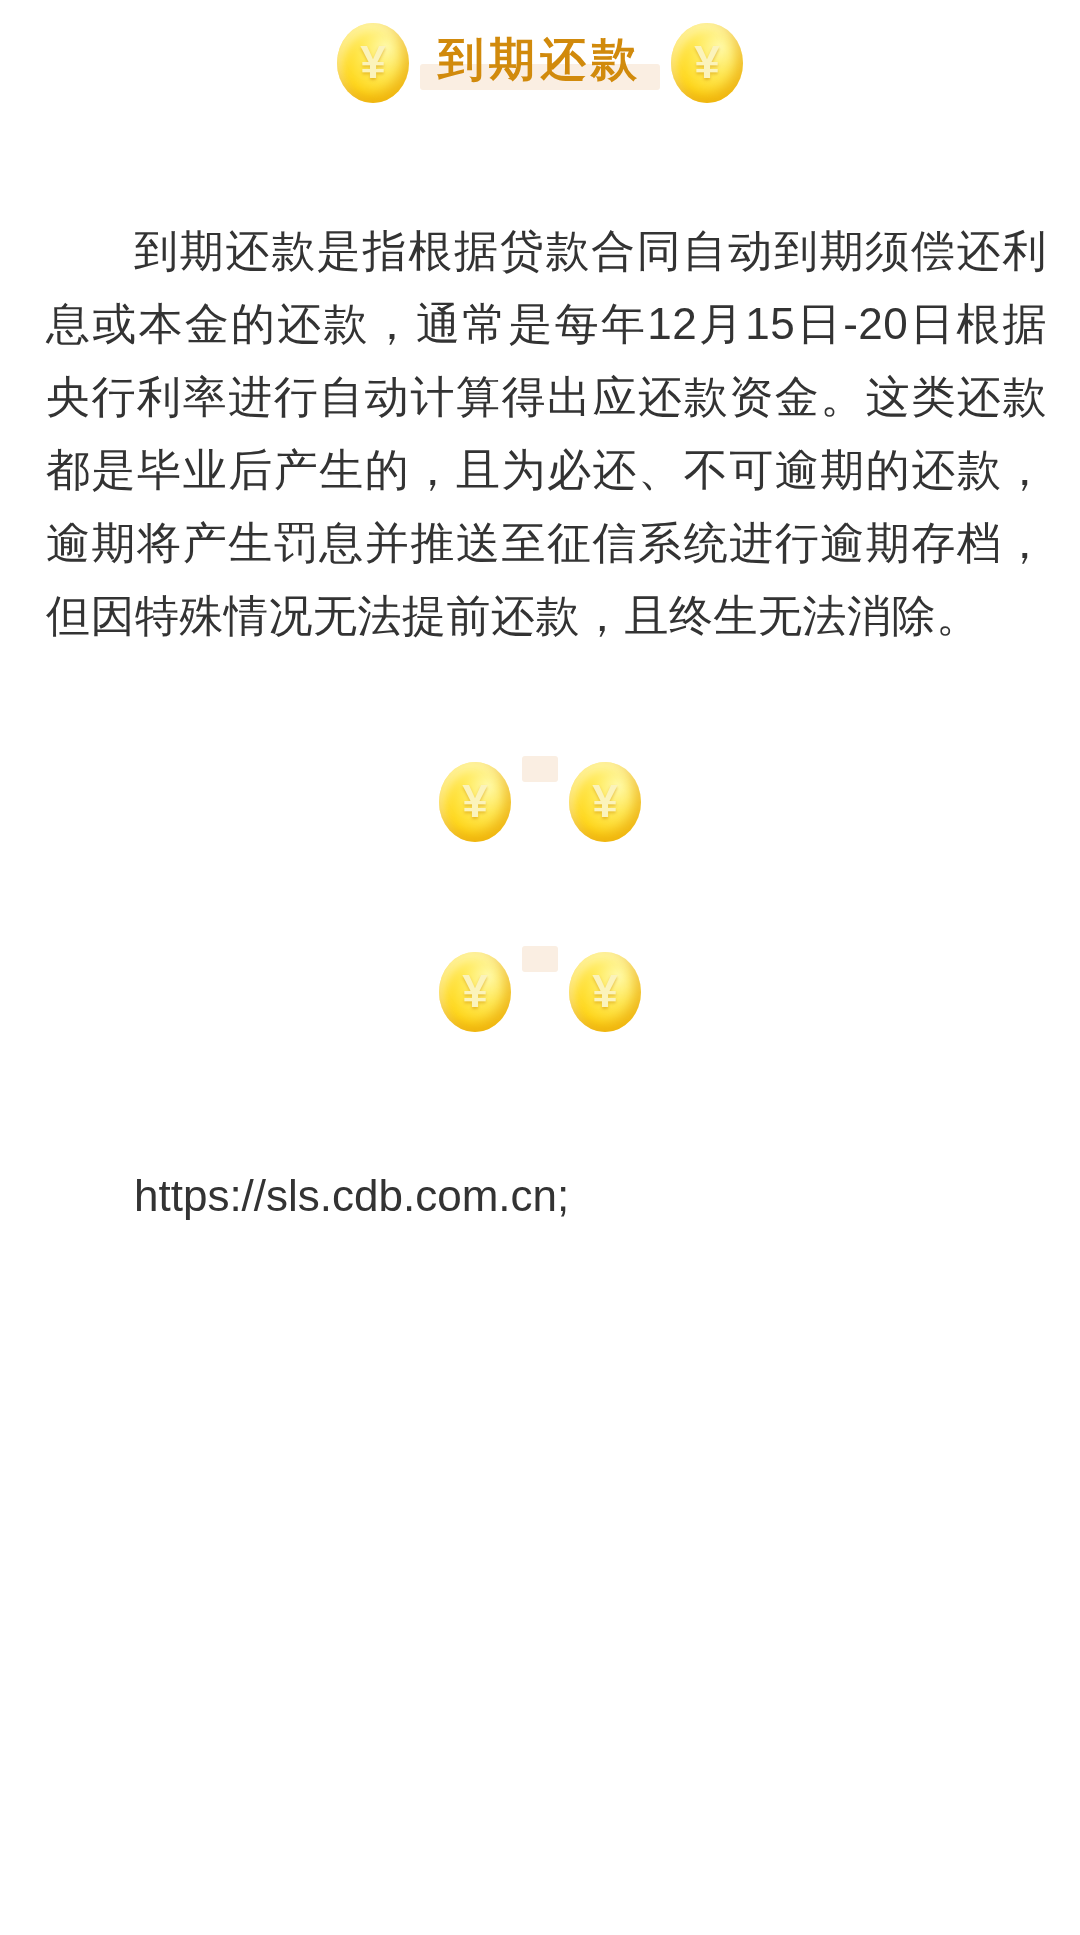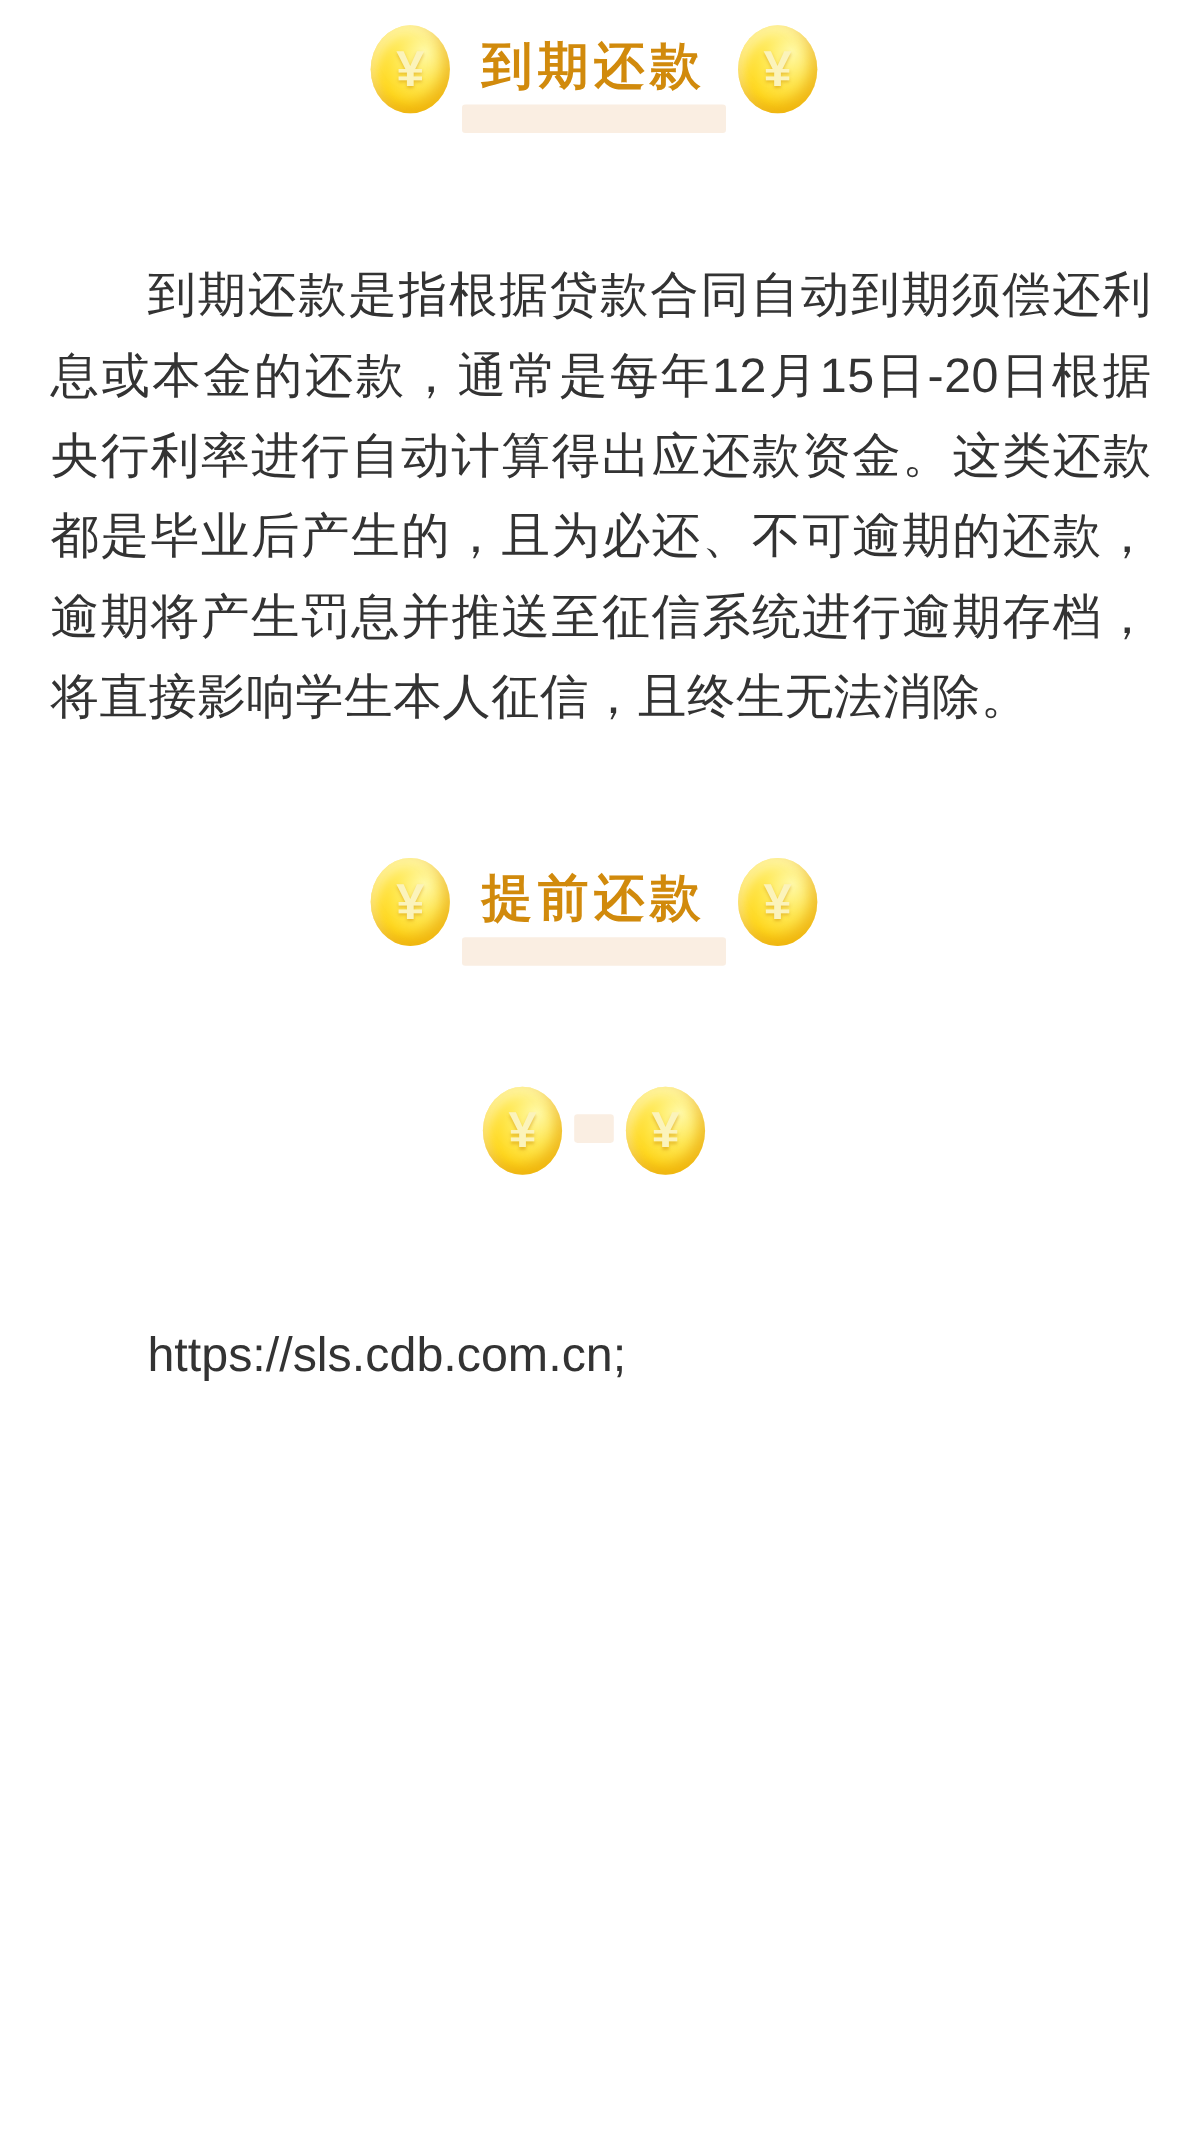--- a/index.html
+++ b/index.html
@@ -45,21 +45,21 @@
     font-size: 46px;
     font-weight: 700;
     line-height: 1;
     color: #fbf3bb;
     text-shadow: 0 2px 3px rgba(205, 135, 0, 0.45);
     transform: translateY(-1px);
   }
   .title-wrap {
     position: relative;
     margin-top: 13px;
-    padding-bottom: 38px;
+    padding-bottom: 7px;
   }
   .title-band {
     position: absolute;
     left: -18px;
     right: -18px;
     bottom: 0;
     height: 26px;
     background: #faeee2;
     border-radius: 3px;
   }
@@ -121,29 +121,28 @@
     </span>
     <span class="title-wrap">
       <span class="title-band"></span>
       <span class="header-title">到期还款</span>
     </span>
     <span class="coin">
       <span class="coin-face">¥</span>
     </span>
   </div>
 
-  <p class="body-para para-due">到期还款是指根据贷款合同自动到期须偿还利息或本金的还款，通常是每年12月15日-20日根据央行利率进行自动计算得出应还款资金。这类还款都是毕业后产生的，且为必还、不可逾期的还款，逾期将产生罚息并推送至征信系统进行逾期存档，将直接影响学生本人征信，且终生无法消除。</p>
+  <p class="body-para para-due">到期还款是指根据贷款合同自动到期须偿还利息或本金的还款，通常是每年12月15日-20日根据央行利率进行自动计算得出应还款资金。这类还款都是毕业后产生的，且为必还、不可逾期的还款，逾期将产生罚息并推送至征信系统进行逾期存档，但因特殊情况无法提前还款，且终生无法消除。</p>
 
   <div class="section-header header-early">
     <span class="coin">
       <span class="coin-face">¥</span>
     </span>
     <span class="title-wrap">
       <span class="title-band"></span>
-      <span class="header-title">提前还款</span>
     </span>
     <span class="coin">
       <span class="coin-face">¥</span>
     </span>
   </div>
 
 
   <div class="section-header header-apply">
     <span class="coin">
       <span class="coin-face">¥</span>

